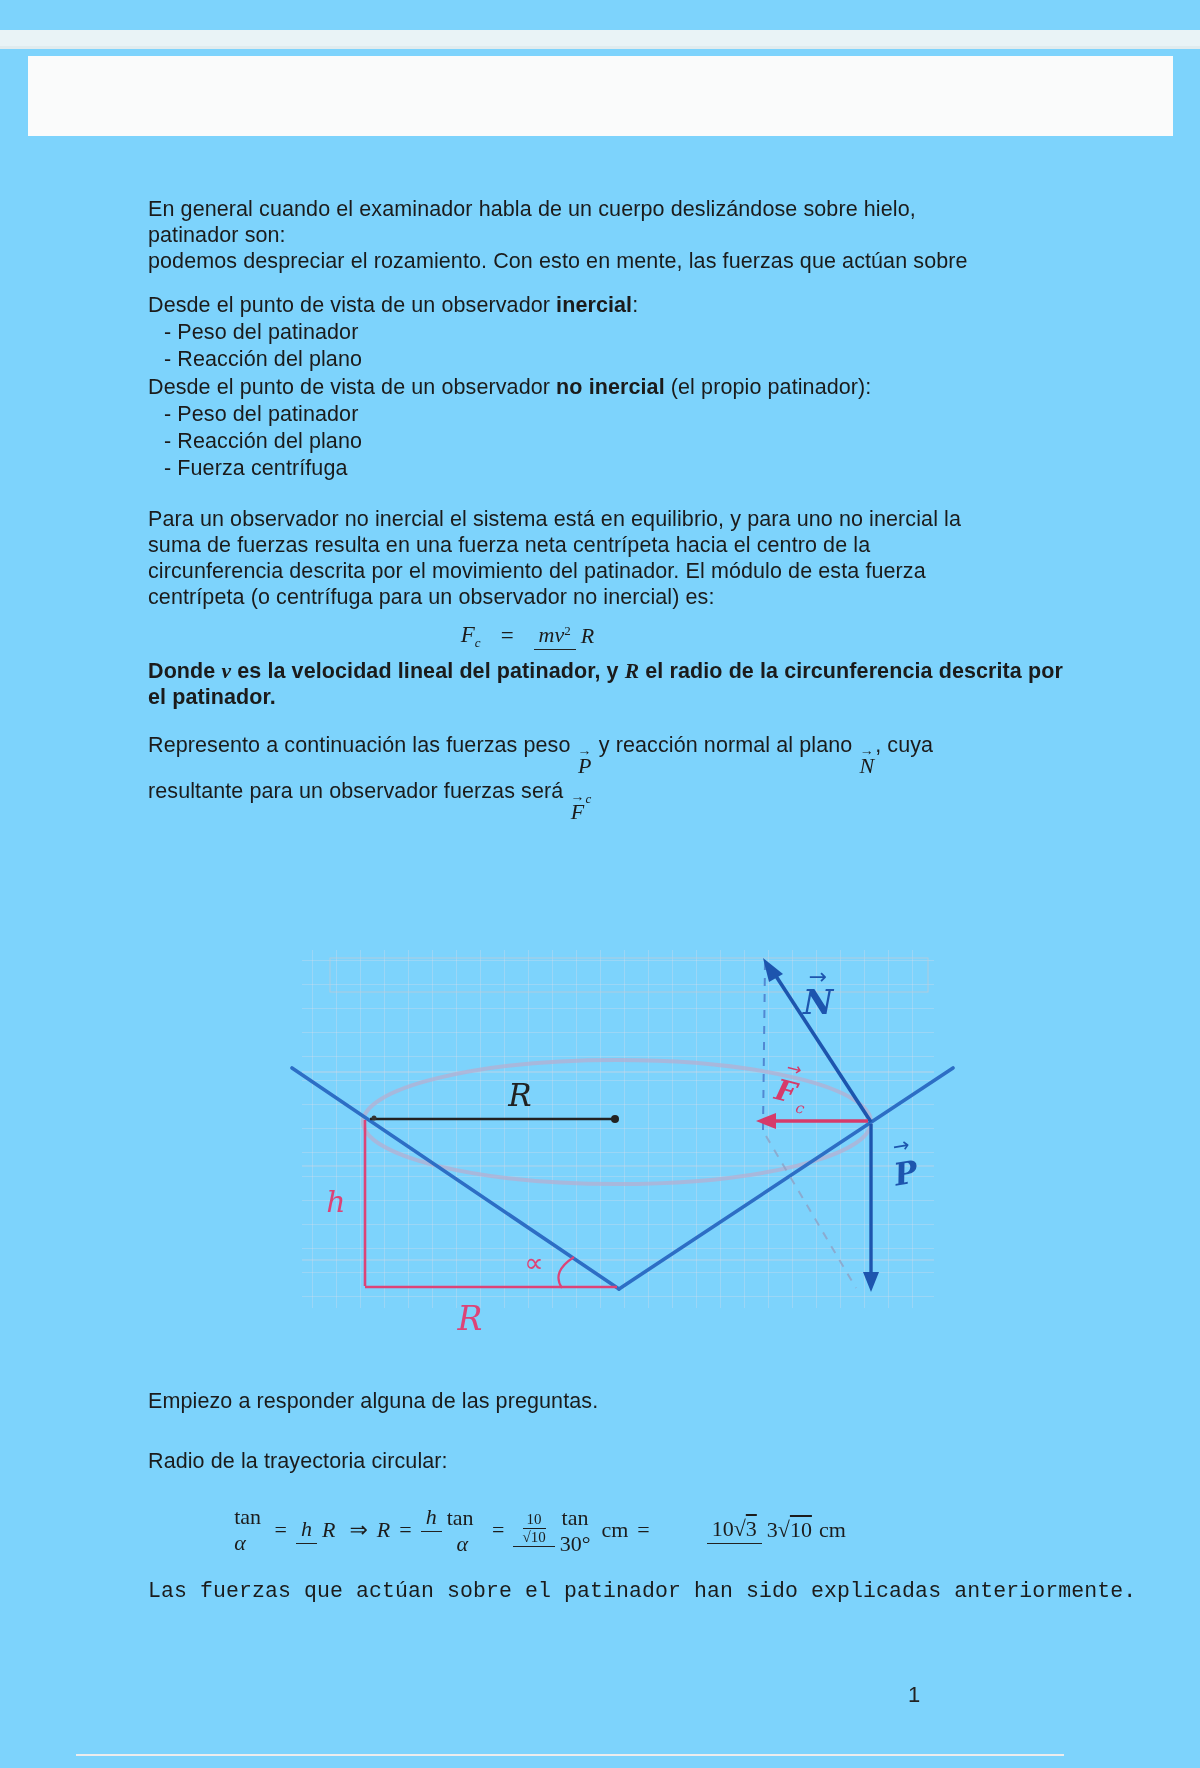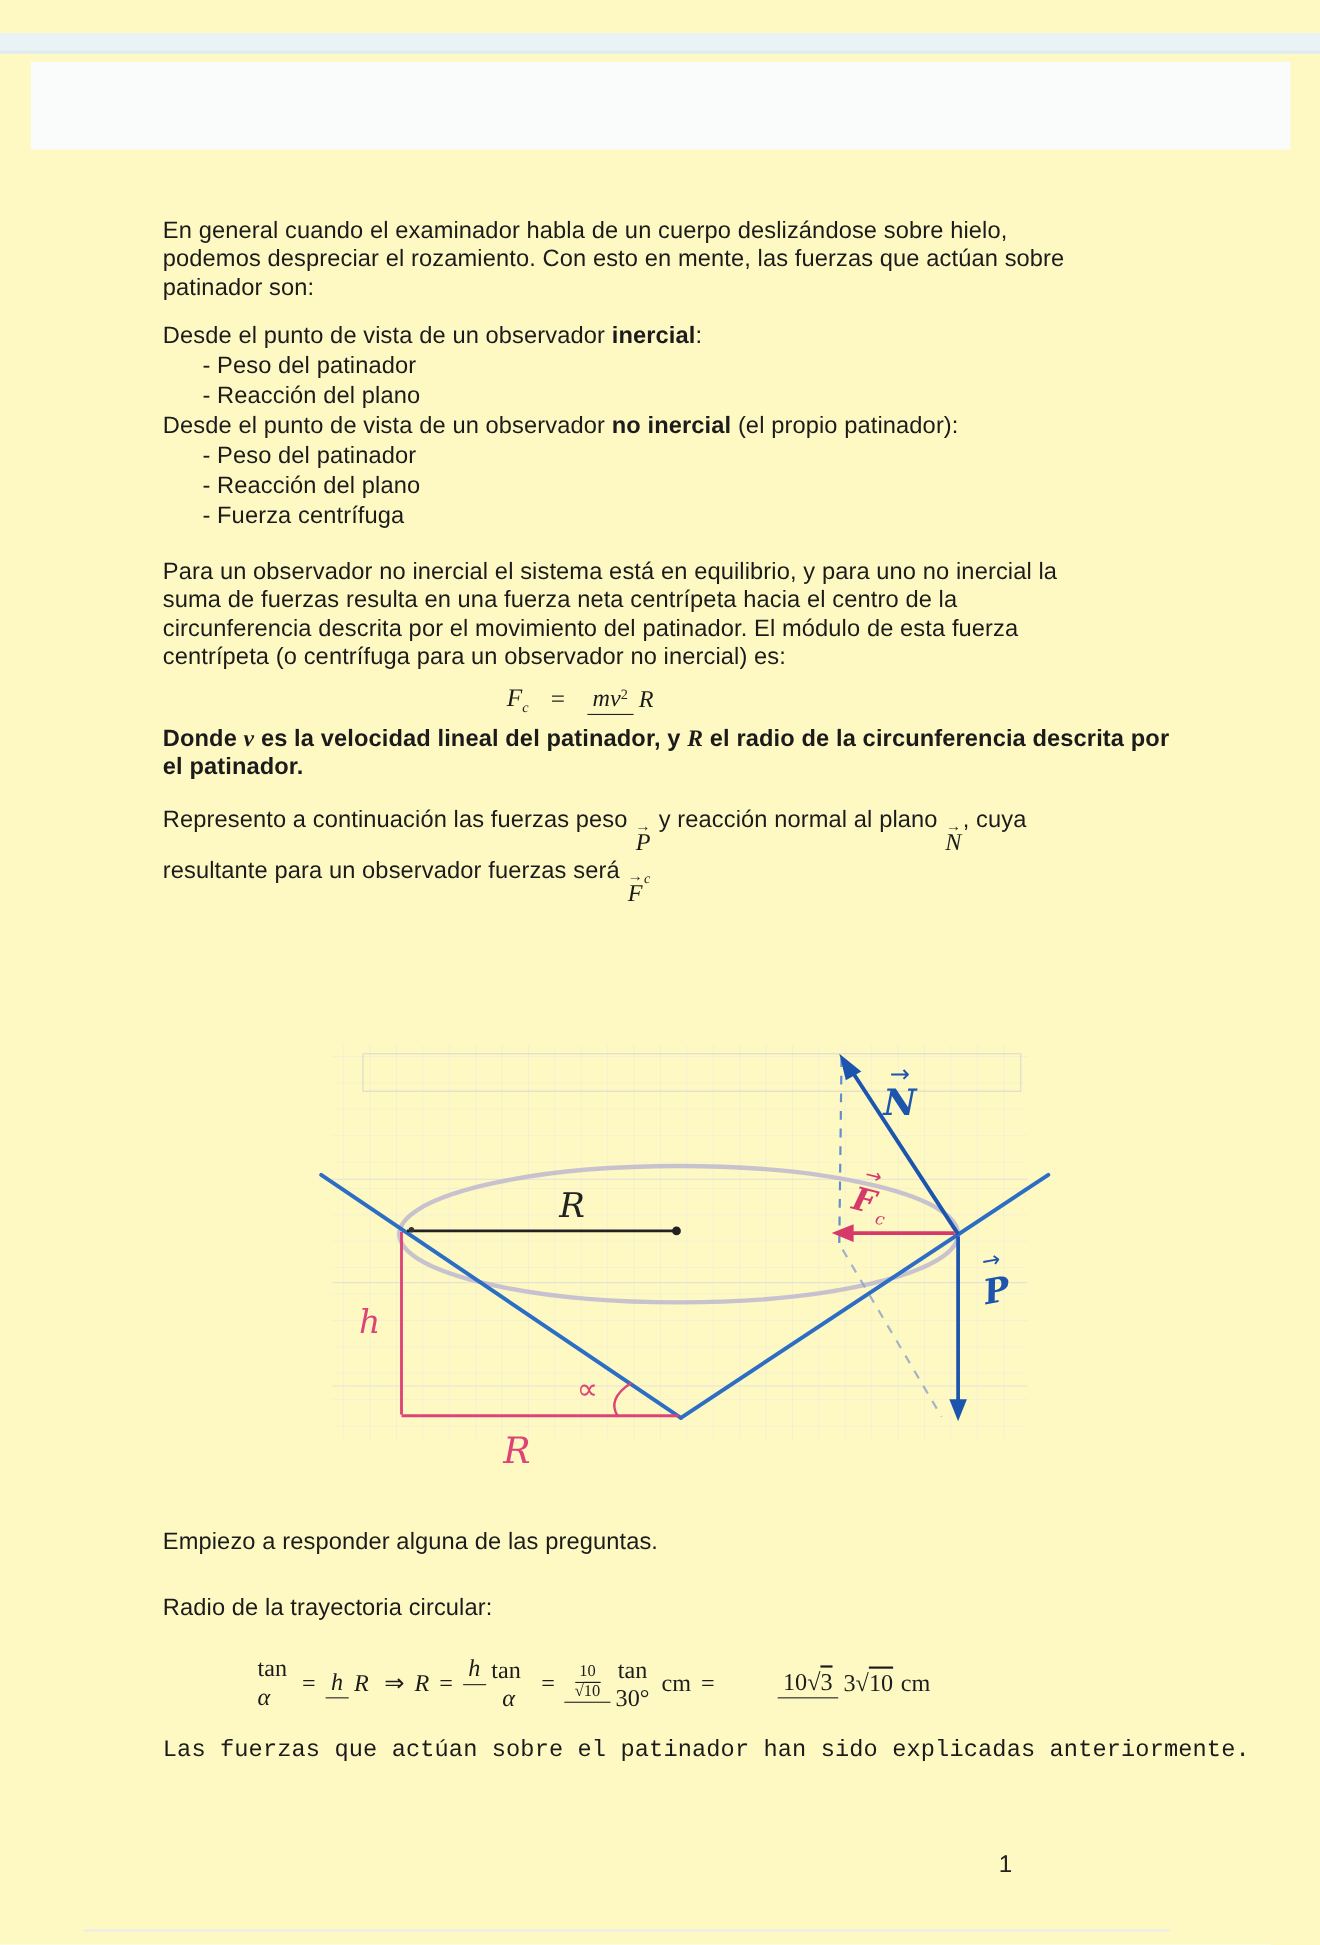--- a/index.html
+++ b/index.html
@@ -1,21 +1,21 @@
 <!DOCTYPE html>
 <html><head>
 <meta charset="utf-8">
 <style>
   html,body{margin:0;padding:0;background:#ffffff;}
-  .page{position:relative;width:1200px;height:1768px;background:#fef9c3;overflow:hidden;
+  .page{position:relative;width:1200px;height:1768px;background:#7dd3fc;overflow:hidden;
         font-family:"Liberation Sans",sans-serif;color:#1c1c1c;}
   .abs{position:absolute;}
   .txt{font-size:21.5px;line-height:26px;letter-spacing:0.1px;color:#1b1b1b;}
   .lh27{line-height:27.2px;}
-  .indent{margin-left:36px;}
+  .indent{margin-left:16px;}
   b{font-weight:700;}
   .it{font-family:"Liberation Serif",serif;font-style:italic;}
   .rm{font-style:normal;}
   
   .band-blue{position:absolute;left:0;top:30px;width:1200px;height:17px;background:#e9f3f6;}
   .band-blue2{position:absolute;left:0;top:46px;width:1200px;height:3px;background:#e0ebee;}
   .band-gray{position:absolute;left:28px;top:56px;width:1145px;height:80px;background:#fafbfb;}
   .footline{position:absolute;left:76px;top:1754px;width:988px;height:2px;background:#ececec;}
   
   .vec{display:inline-flex;flex-direction:column;align-items:center;line-height:1;vertical-align:-3px;margin:0 1px;}
@@ -42,22 +42,22 @@
 <body>
 
 <div class="page">
 
   <div class="band-blue"></div>
   <div class="band-blue2"></div>
   <div class="band-gray"></div>
 
   <div class="abs txt" style="left:148px;top:196px;">
     <div>En general cuando el examinador habla de un cuerpo deslizándose sobre hielo,</div>
+    <div>patinador son:</div>
     <div>podemos despreciar el rozamiento. Con esto en mente, las fuerzas que actúan sobre</div>
-    <div>patinador son:</div>
   </div>
 
   <div class="abs txt lh27" style="left:148px;top:292px;">
     <div>
       <span>Desde el punto de vista de un observador </span><b>inercial</b><span>:</span>
     </div>
     <div class="indent">- Peso del patinador</div>
     <div class="indent">- Reacción del plano</div>
     <div>
       <span>Desde el punto de vista de un observador </span><b>no inercial</b><span> (el propio patinador):</span>

